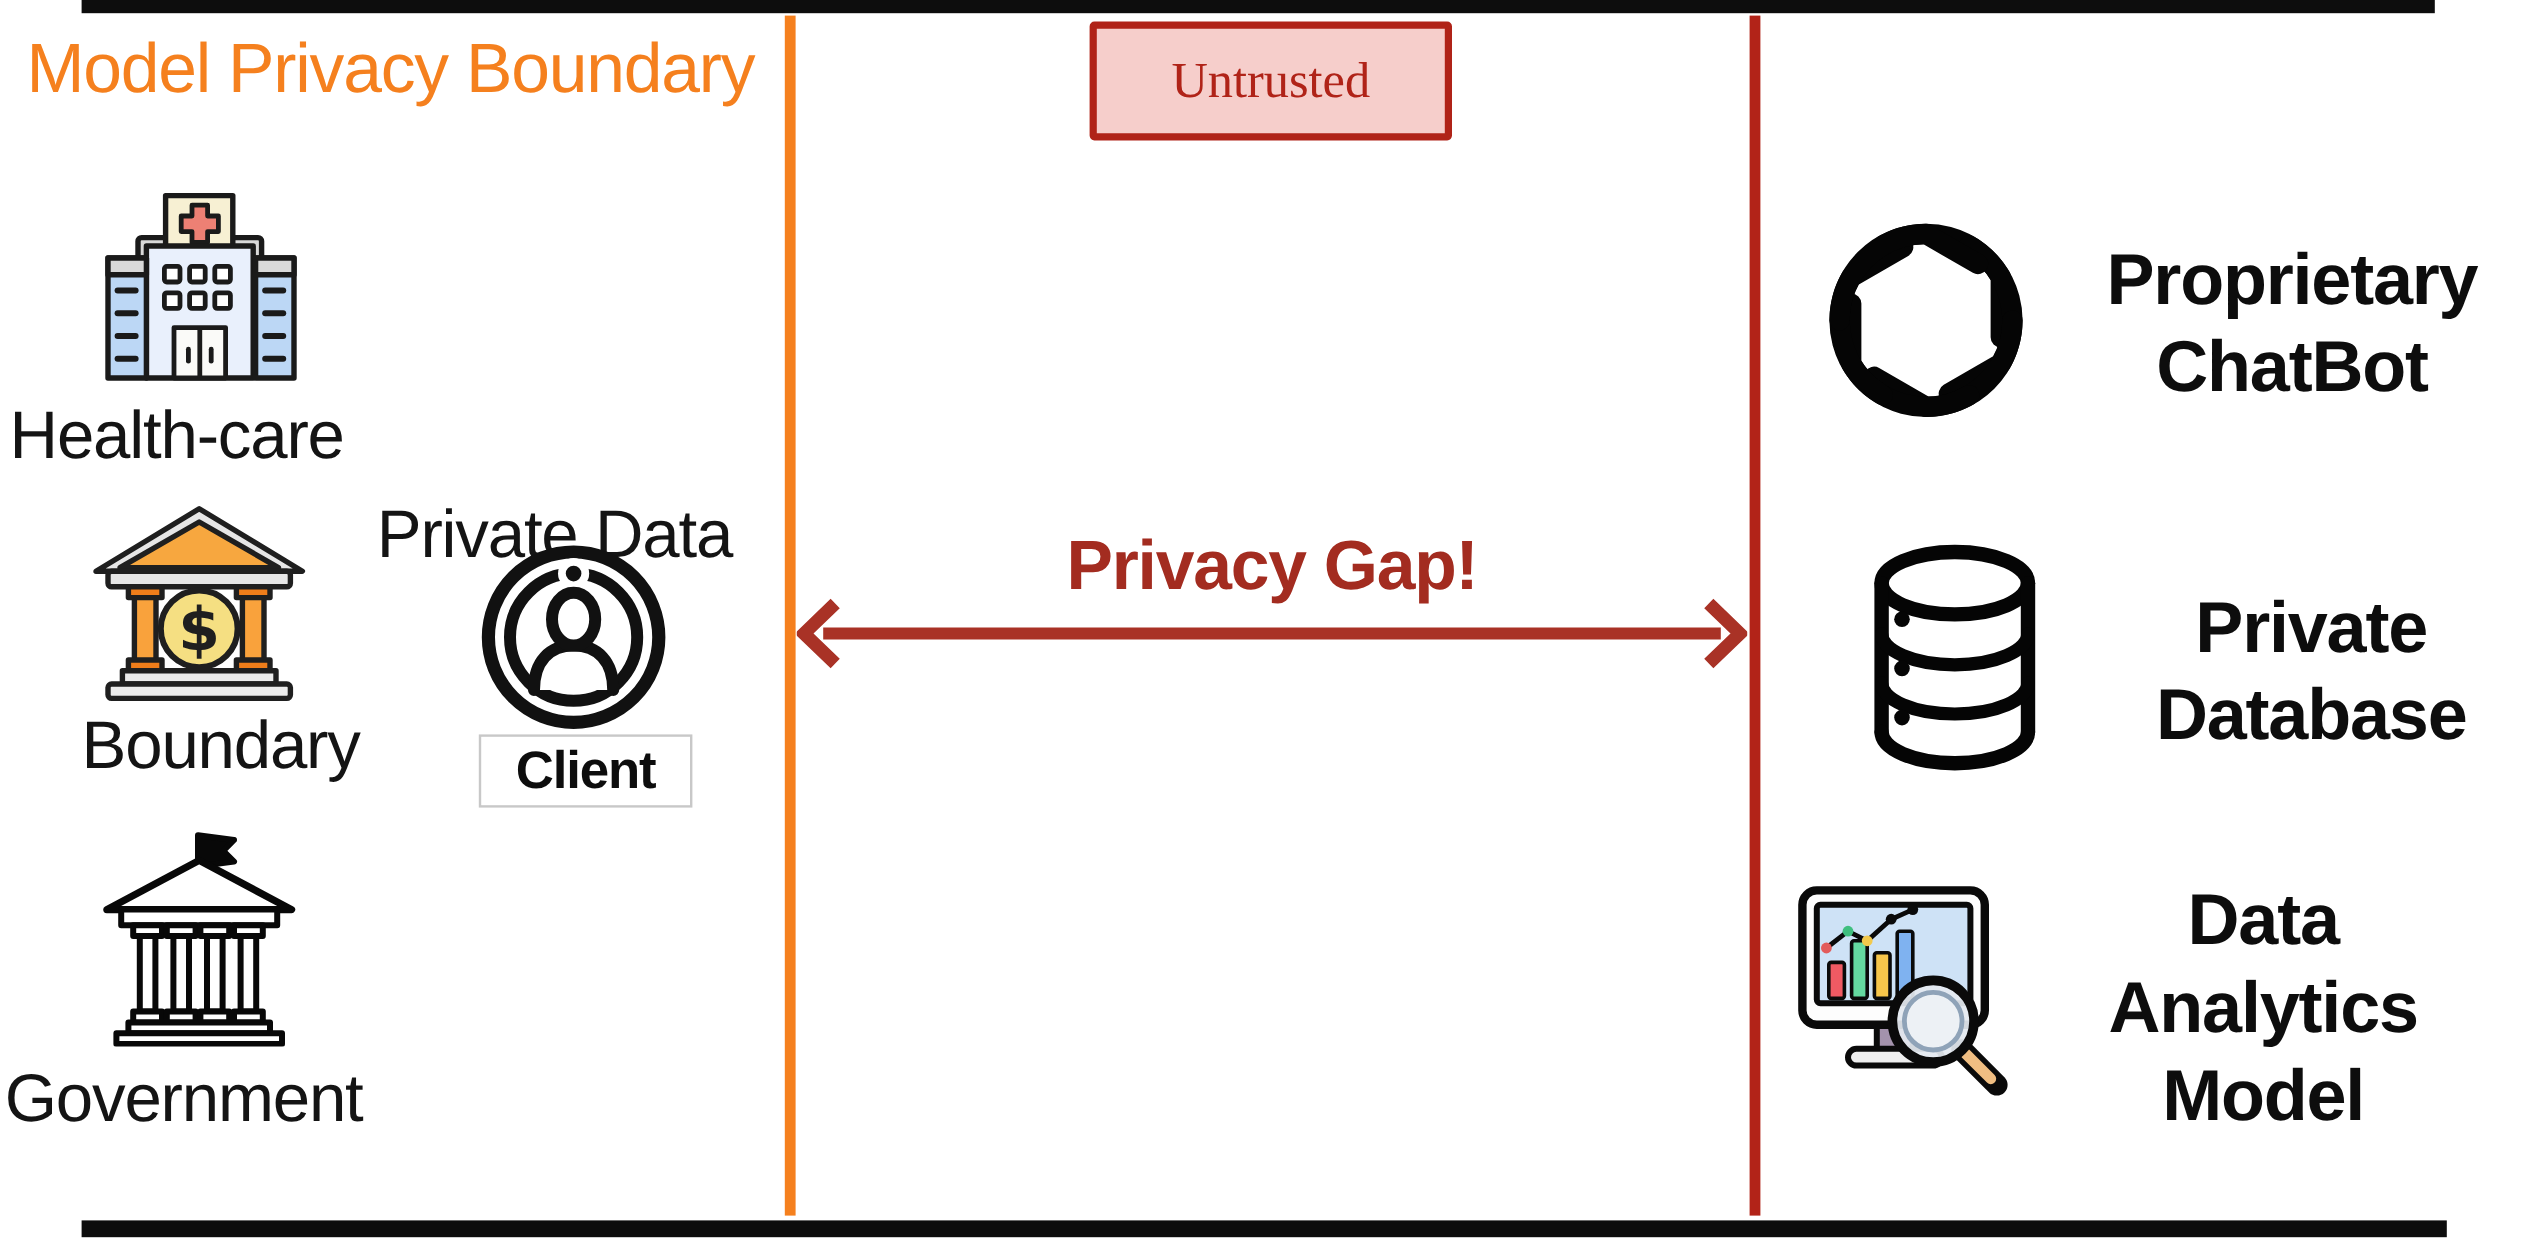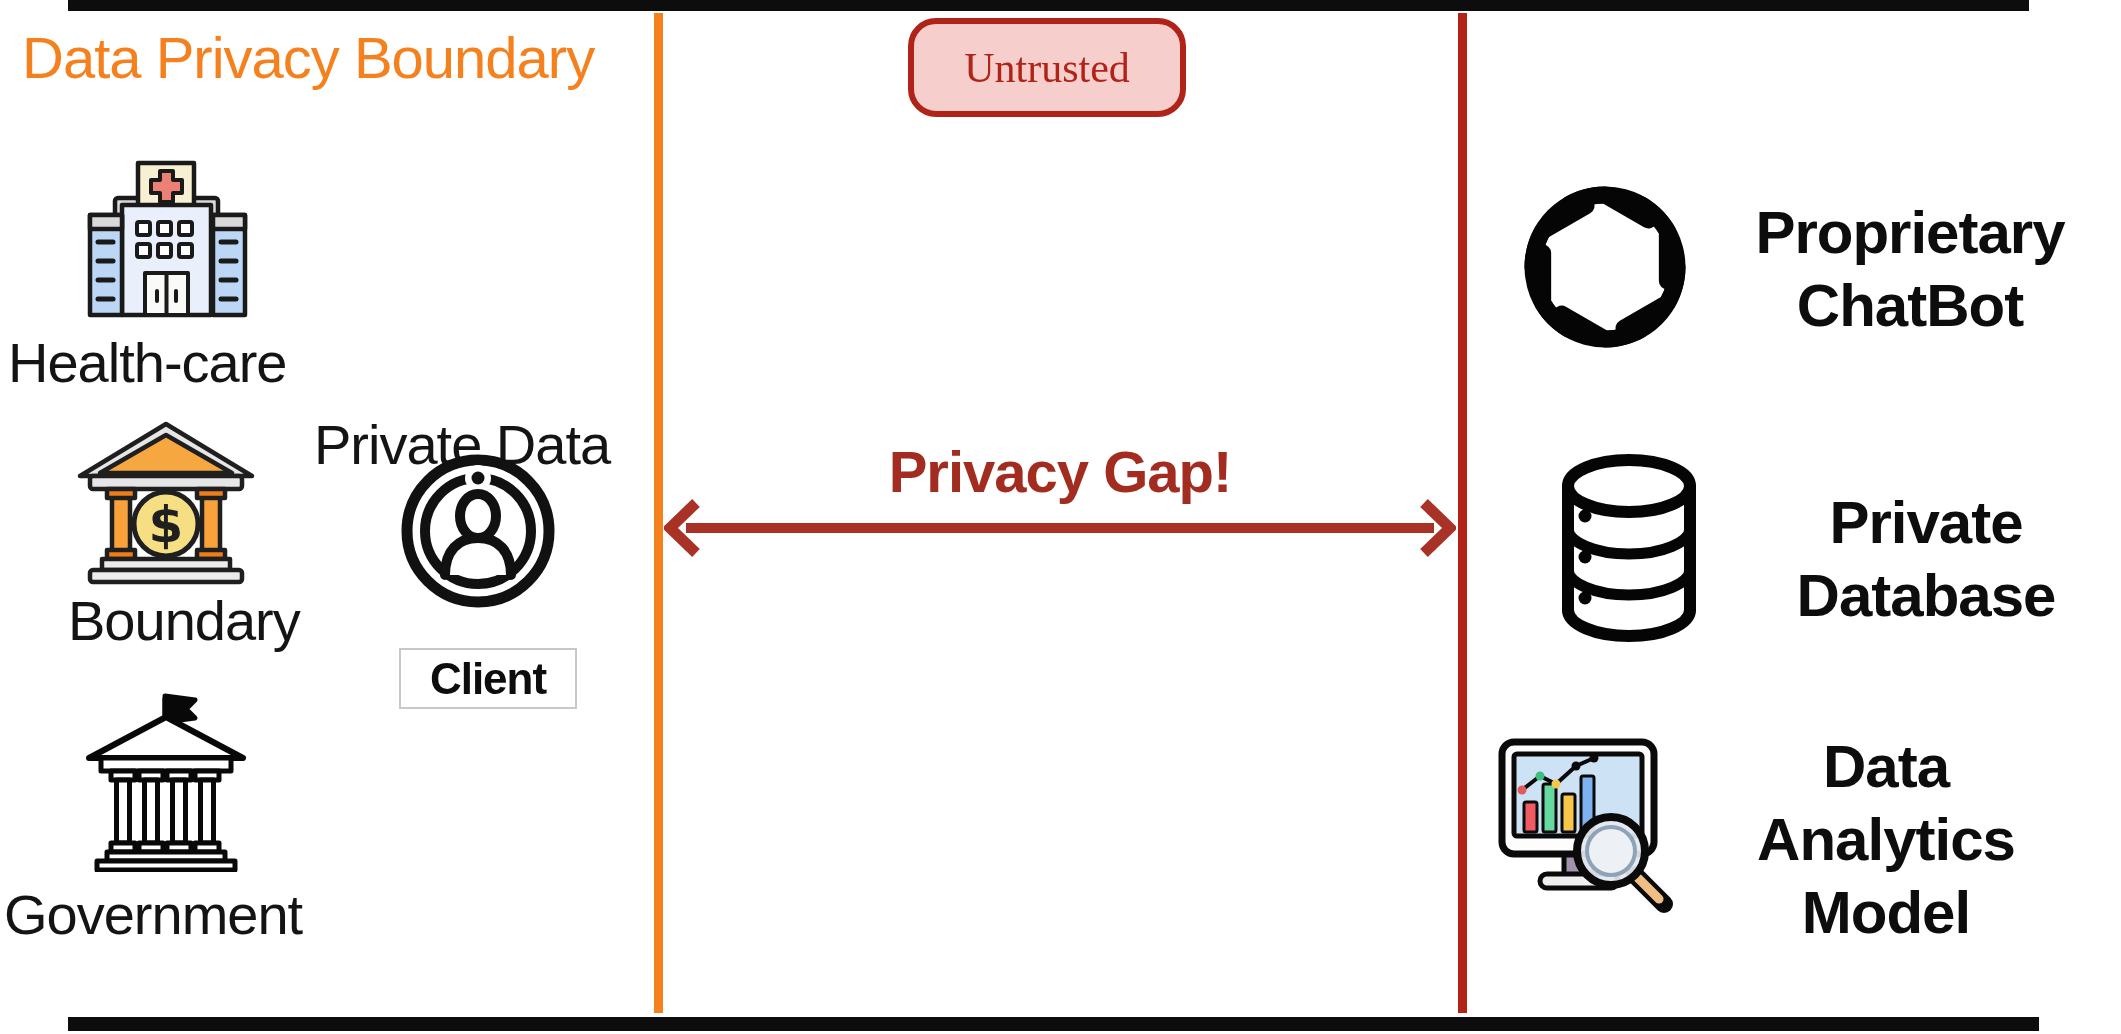--- a/index.html
+++ b/index.html
@@ -28,27 +28,27 @@
   #hospital-icon{left:87px;top:160px;width:161px;height:158px;}
   #bank-icon{left:76px;top:420px;width:180px;height:165px;}
   #government-icon{left:83px;top:690px;width:166px;height:182px;}
   #client-icon{left:398px;top:452px;width:160px;height:158px;}
   #openai-icon{left:1516px;top:172px;width:178px;height:190px;}
   #database-icon{left:1556px;top:450px;width:146px;height:196px;}
   #analytics-icon{left:1498px;top:738px;width:192px;height:176px;}
 
   #client-box{
     position:absolute;left:399px;top:612px;width:174px;height:57px;
-    border:2px solid #c8c8c8;background:#ffffff;display:flex;align-items:center;justify-content:center;margin-top:36px;
+    border:2px solid #c8c8c8;background:#ffffff;display:flex;align-items:center;justify-content:center;
   }
   #client-box .txt{font-size:44px;font-weight:bold;color:#0d0d0d;letter-spacing:-1px;}
 
   #untrusted-badge{
-    position:absolute;left:908px;top:18px;width:278px;height:99px;box-sizing:border-box;
-    background:#F6CECB;border:6px solid #B02318;border-radius:28px;
+    position:absolute;left:908px;top:18px;width:302px;height:99px;box-sizing:border-box;
+    background:#F6CECB;border:6px solid #B02318;border-radius:4px;
     display:flex;align-items:center;justify-content:center;
   }
   #untrusted-badge .txt{font-family:cursive;font-size:42px;color:#B02318;}
 
   #privacy-gap-label{
     position:absolute;left:660px;top:438px;width:800px;text-align:center;
     font-size:58px;font-weight:bold;color:#A32C20;letter-spacing:-1px;
   }
   #gap-arrow{position:absolute;left:664px;top:496px;width:792px;height:64px;}
 
@@ -63,21 +63,21 @@
 </head>
 <body>
 
 <div id="canvas">
 
   <div id="top-bar" class="hbar"></div>
   <div id="bottom-bar" class="hbar"></div>
   <div id="orange-line" class="vline"></div>
   <div id="red-line" class="vline"></div>
 
-  <div id="left-title" class="boundary-title">Data Privacy Boundary</div>
+  <div id="left-title" class="boundary-title">Model Privacy Boundary</div>
 
   <svg id="hospital-icon" class="icon" viewBox="0 0 161 158" xmlns="http://www.w3.org/2000/svg">
     <g stroke="#1a1a1a" stroke-width="4.5" stroke-linejoin="round">
       <rect x="28" y="38" width="103" height="18" rx="3" fill="#D9D9D9"></rect>
       <rect x="51" y="3" width="56" height="46" fill="#F7F0D3"></rect>
       <path d="M73 11 h13 v9 h9 v13 h-9 v9 h-13 v-9 h-9 v-13 h9 z" fill="#ED8074" stroke-width="4"></path>
       <rect x="35" y="45" width="89" height="110" fill="#E9F0FC"></rect>
       <rect x="3" y="55" width="32" height="100" fill="#BCD7F5"></rect>
       <rect x="126" y="55" width="32" height="100" fill="#BCD7F5"></rect>
       <rect x="3" y="55" width="32" height="14" fill="#D9D9D9"></rect>

